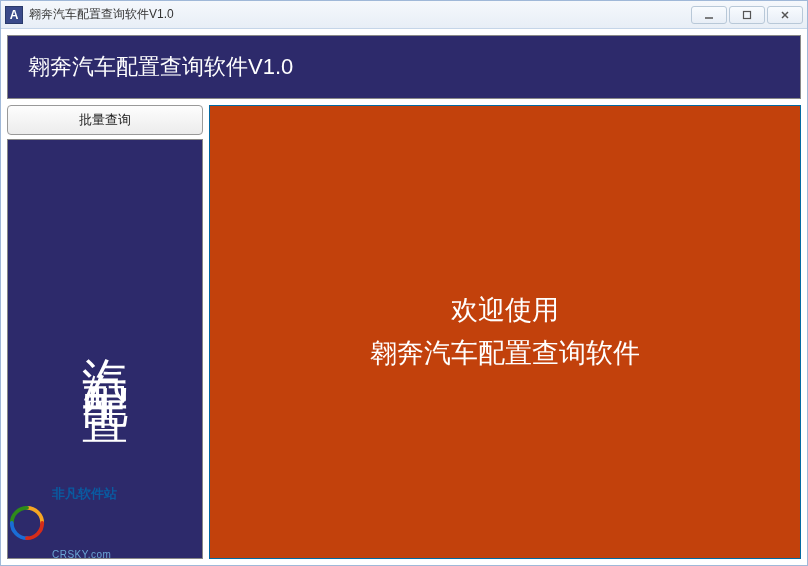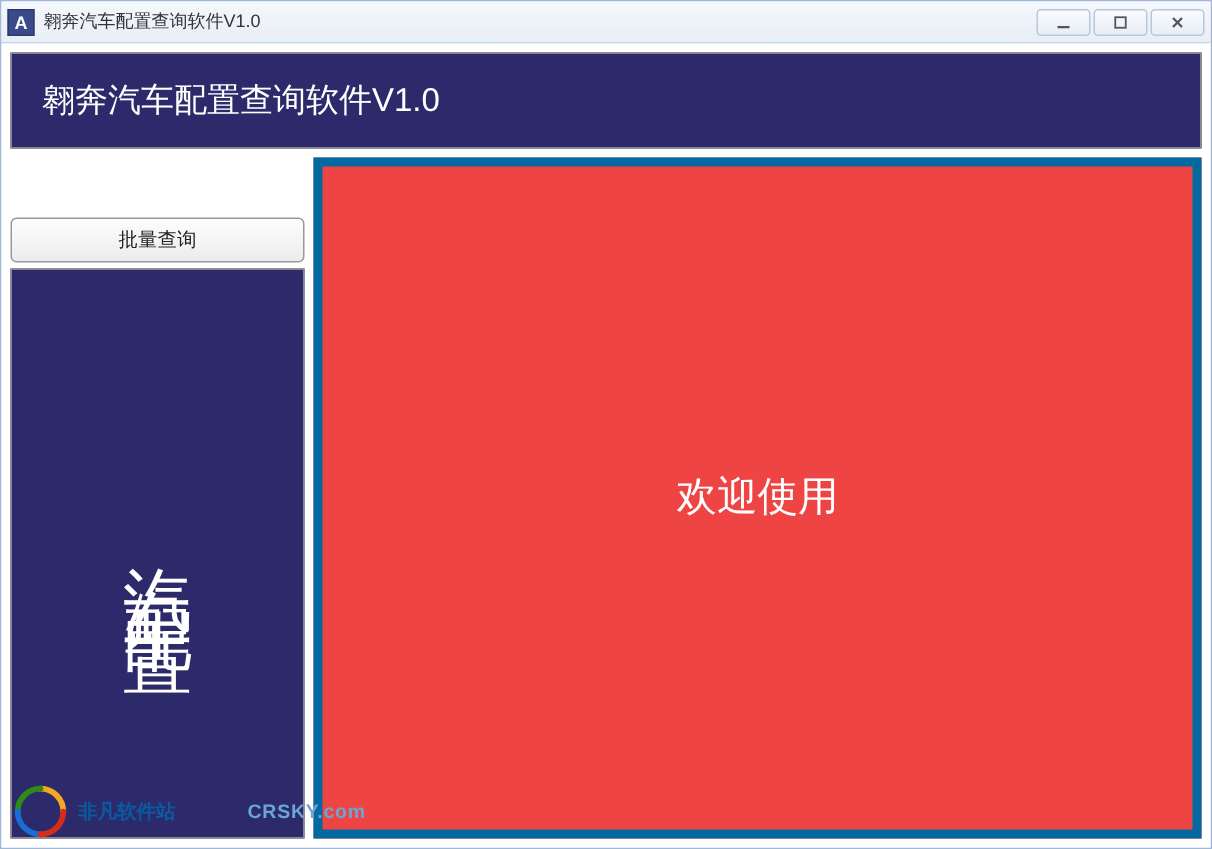--- a/index.html
+++ b/index.html
@@ -102,21 +102,20 @@
       height: 30px;
       border: 1px solid #999;
       background: linear-gradient(to bottom, #fdfdfd, #ececec);
       border-radius: 4px;
       display: flex;
       align-items: center;
       justify-content: center;
       font-size: 13px;
       color: #222;
       cursor: pointer;
-      margin-top: 40px;
     }
     .sidebar-panel {
       flex: 1;
       background: #2d2a6b;
       border: 1px solid #888;
       display: flex;
       align-items: center;
       justify-content: center;
       padding: 20px;
     }
@@ -124,22 +123,22 @@
       color: #fff;
       font-size: 46px;
       font-family: "KaiTi", "STKaiti", serif;
       writing-mode: vertical-rl;
       text-orientation: upright;
       letter-spacing: 14px;
       line-height: 1;
     }
     .main-content {
       flex: 1;
-      background: #ef4444;
-      border: 6px solid #0369a1;
+      background: #c2410c;
+      border: 1px solid #0369a1;
       display: flex;
       flex-direction: column;
       align-items: center;
       justify-content: center;
       padding: 20px;
     }
     .welcome-line {
       color: #fff;
       font-size: 27px;
       line-height: 1.6;
@@ -159,33 +158,33 @@
       width: 38px;
       height: 38px;
       position: relative;
     }
     .watermark-logo svg {
       width: 100%;
       height: 100%;
     }
     .watermark-text {
       display: flex;
-      flex-direction: row;
+      flex-direction: column;
       line-height: 1.1;
       gap: 48px;
     }
     .watermark-text .cn {
       font-size: 13px;
       color: #0a5aa0;
       font-weight: bold;
     }
     .watermark-text .en {
-      font-size: 13px;
+      font-size: 10px;
       color: #6aa5d5;
-      font-weight: bold;
+      font-weight: normal;
       letter-spacing: 0.5px;
     }
   </style>
 </head>
 <body>
 
 <div class="window">
   <div class="titlebar">
     <span class="titlebar-icon">A</span>
     <span class="titlebar-text">翱奔汽车配置查询软件V1.0</span>
@@ -217,20 +216,21 @@
     <div class="app-main">
       <div class="sidebar">
         <div class="sidebar-btn">批量查询</div>
         <div class="sidebar-panel">
           <div class="vertical-text">汽车配置</div>
         </div>
       </div>
 
       <div class="main-content">
         <div class="welcome-line">欢迎使用</div>
+        <div class="welcome-line">翱奔汽车配置查询软件</div>
       </div>
     </div>
   </div>
 </div>
 
 <div class="watermark">
   <div class="watermark-logo">
     <svg viewBox="0 0 40 40">
       <path d="M20 4 A16 16 0 0 1 36 20" fill="none" stroke="#f5a623" stroke-width="4" stroke-linecap="round"></path>
       <path d="M20 4 A16 16 0 0 0 4 20" fill="none" stroke="#2e8b1a" stroke-width="4" stroke-linecap="round"></path>

